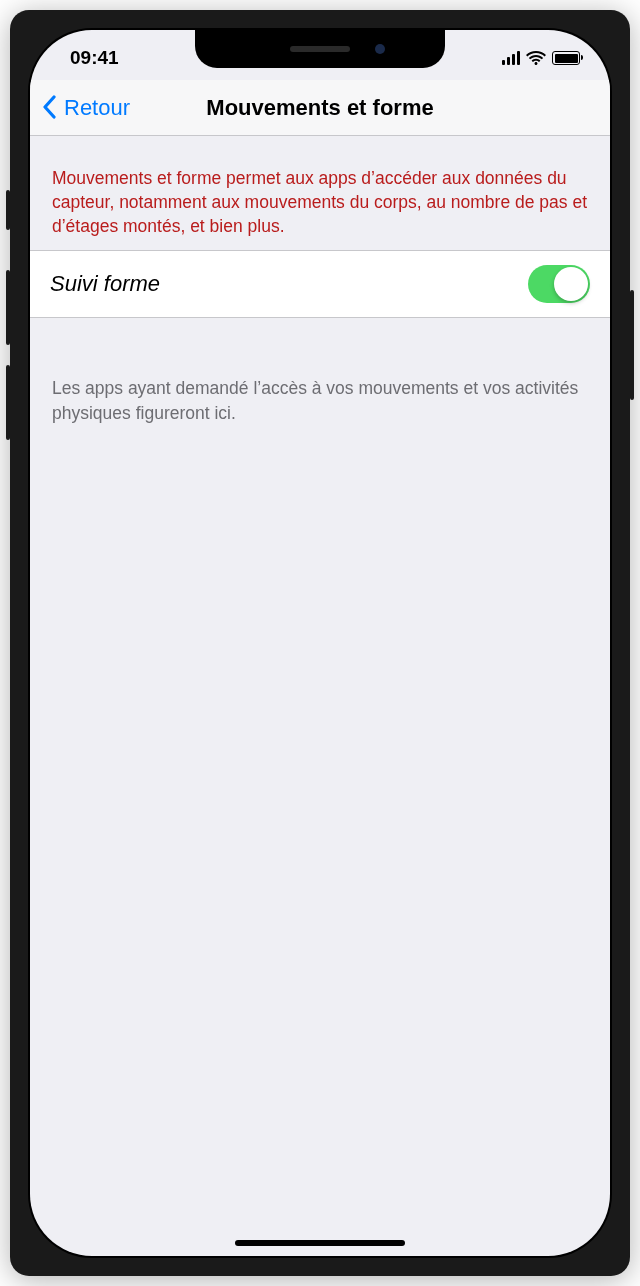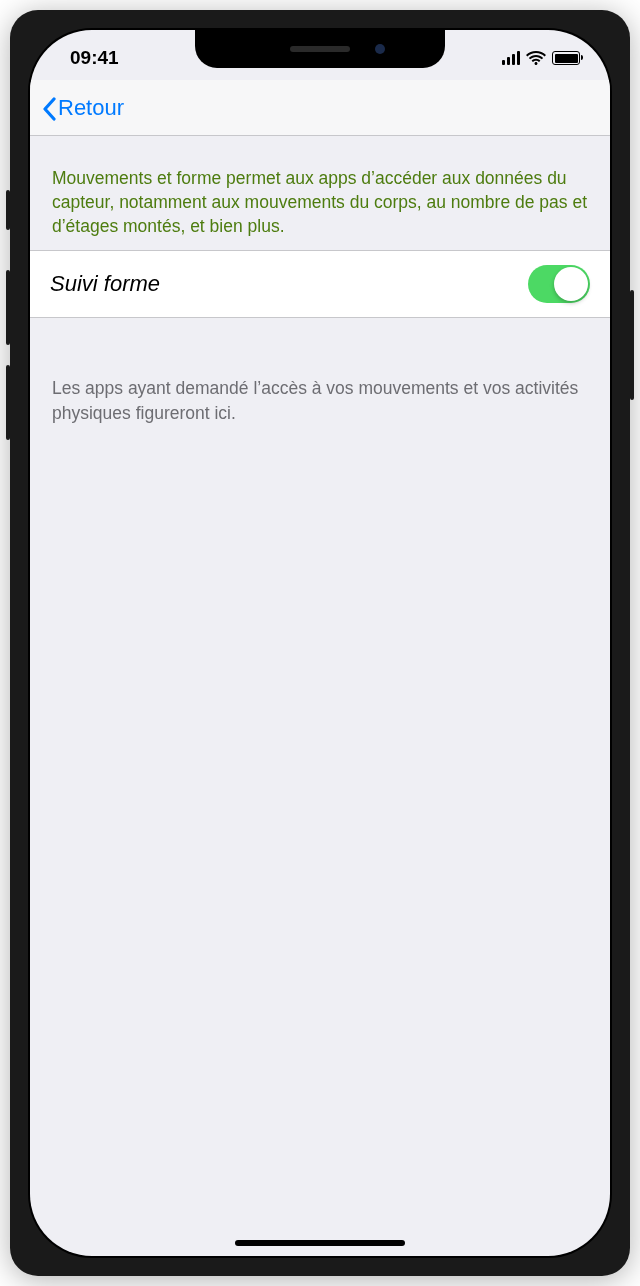--- a/index.html
+++ b/index.html
@@ -8,21 +8,21 @@
     font-family: -apple-system, "Helvetica Neue", Helvetica, Arial, sans-serif;
     display: flex;
     justify-content: center;
     align-items: flex-start;
     padding: 10px 0;
   }
   .device {
     width: 620px;
     height: 1266px;
     background: #1a1a1a;
-    border-radius: 28px;
+    border-radius: 19px;
     padding: 18px;
     position: relative;
     box-shadow: 0 4px 30px rgba(0,0,0,0.3);
   }
   .device-inner {
     width: 100%;
     height: 100%;
     border-radius: 64px;
     background: #000;
     padding: 2px;
@@ -136,24 +136,24 @@
     height: 56px;
     background: #f7f7f8;
     border-bottom: 1px solid #c7c7cb;
     display: flex;
     align-items: center;
     position: relative;
     padding: 0 12px;
   }
   .back-button {
     display: flex;
-    align-items: flex-end;
+    align-items: flex-start;
     color: #007aff;
     font-size: 22px;
-    gap: 2px;
+    gap: 8px;
   }
   .back-chevron {
     width: 14px;
     height: 24px;
   }
   .nav-title {
     position: absolute;
     left: 50%;
     transform: translateX(-50%);
     font-size: 22px;
@@ -161,21 +161,21 @@
     color: #000;
     white-space: nowrap;
   }
 
   .content {
     background: #efeff4;
   }
   .section-header-text {
     padding: 30px 22px 12px 22px;
     font-size: 17.5px;
-    color: #4d7c0f;
+    color: #b91c1c;
     line-height: 1.38;
   }
   .section-footer-text {
     padding: 18px 22px 12px 22px;
     font-size: 17.5px;
     color: #6d6d72;
     line-height: 1.38;
   }
   .cell {
     background: #fff;
@@ -271,20 +271,21 @@
         </div>
       </div>
 
       <div class="nav-bar">
         <div class="back-button">
           <svg class="back-chevron" viewBox="0 0 14 24">
             <polyline points="12,2 3,12 12,22" fill="none" stroke="#007aff" stroke-width="3.2" stroke-linecap="round" stroke-linejoin="round"></polyline>
           </svg>
           <span>Retour</span>
         </div>
+        <div class="nav-title">Mouvements et forme</div>
       </div>
 
       <div class="content">
 
         <div class="section-header-text">Mouvements et forme permet aux apps d’accéder aux données du capteur, notamment aux mouvements du corps, au nombre de pas et d’étages montés, et bien plus.</div>
 
         <div class="cell">
           <div class="label">Suivi forme</div>
           <div class="toggle">
             <div class="toggle-knob"></div>

